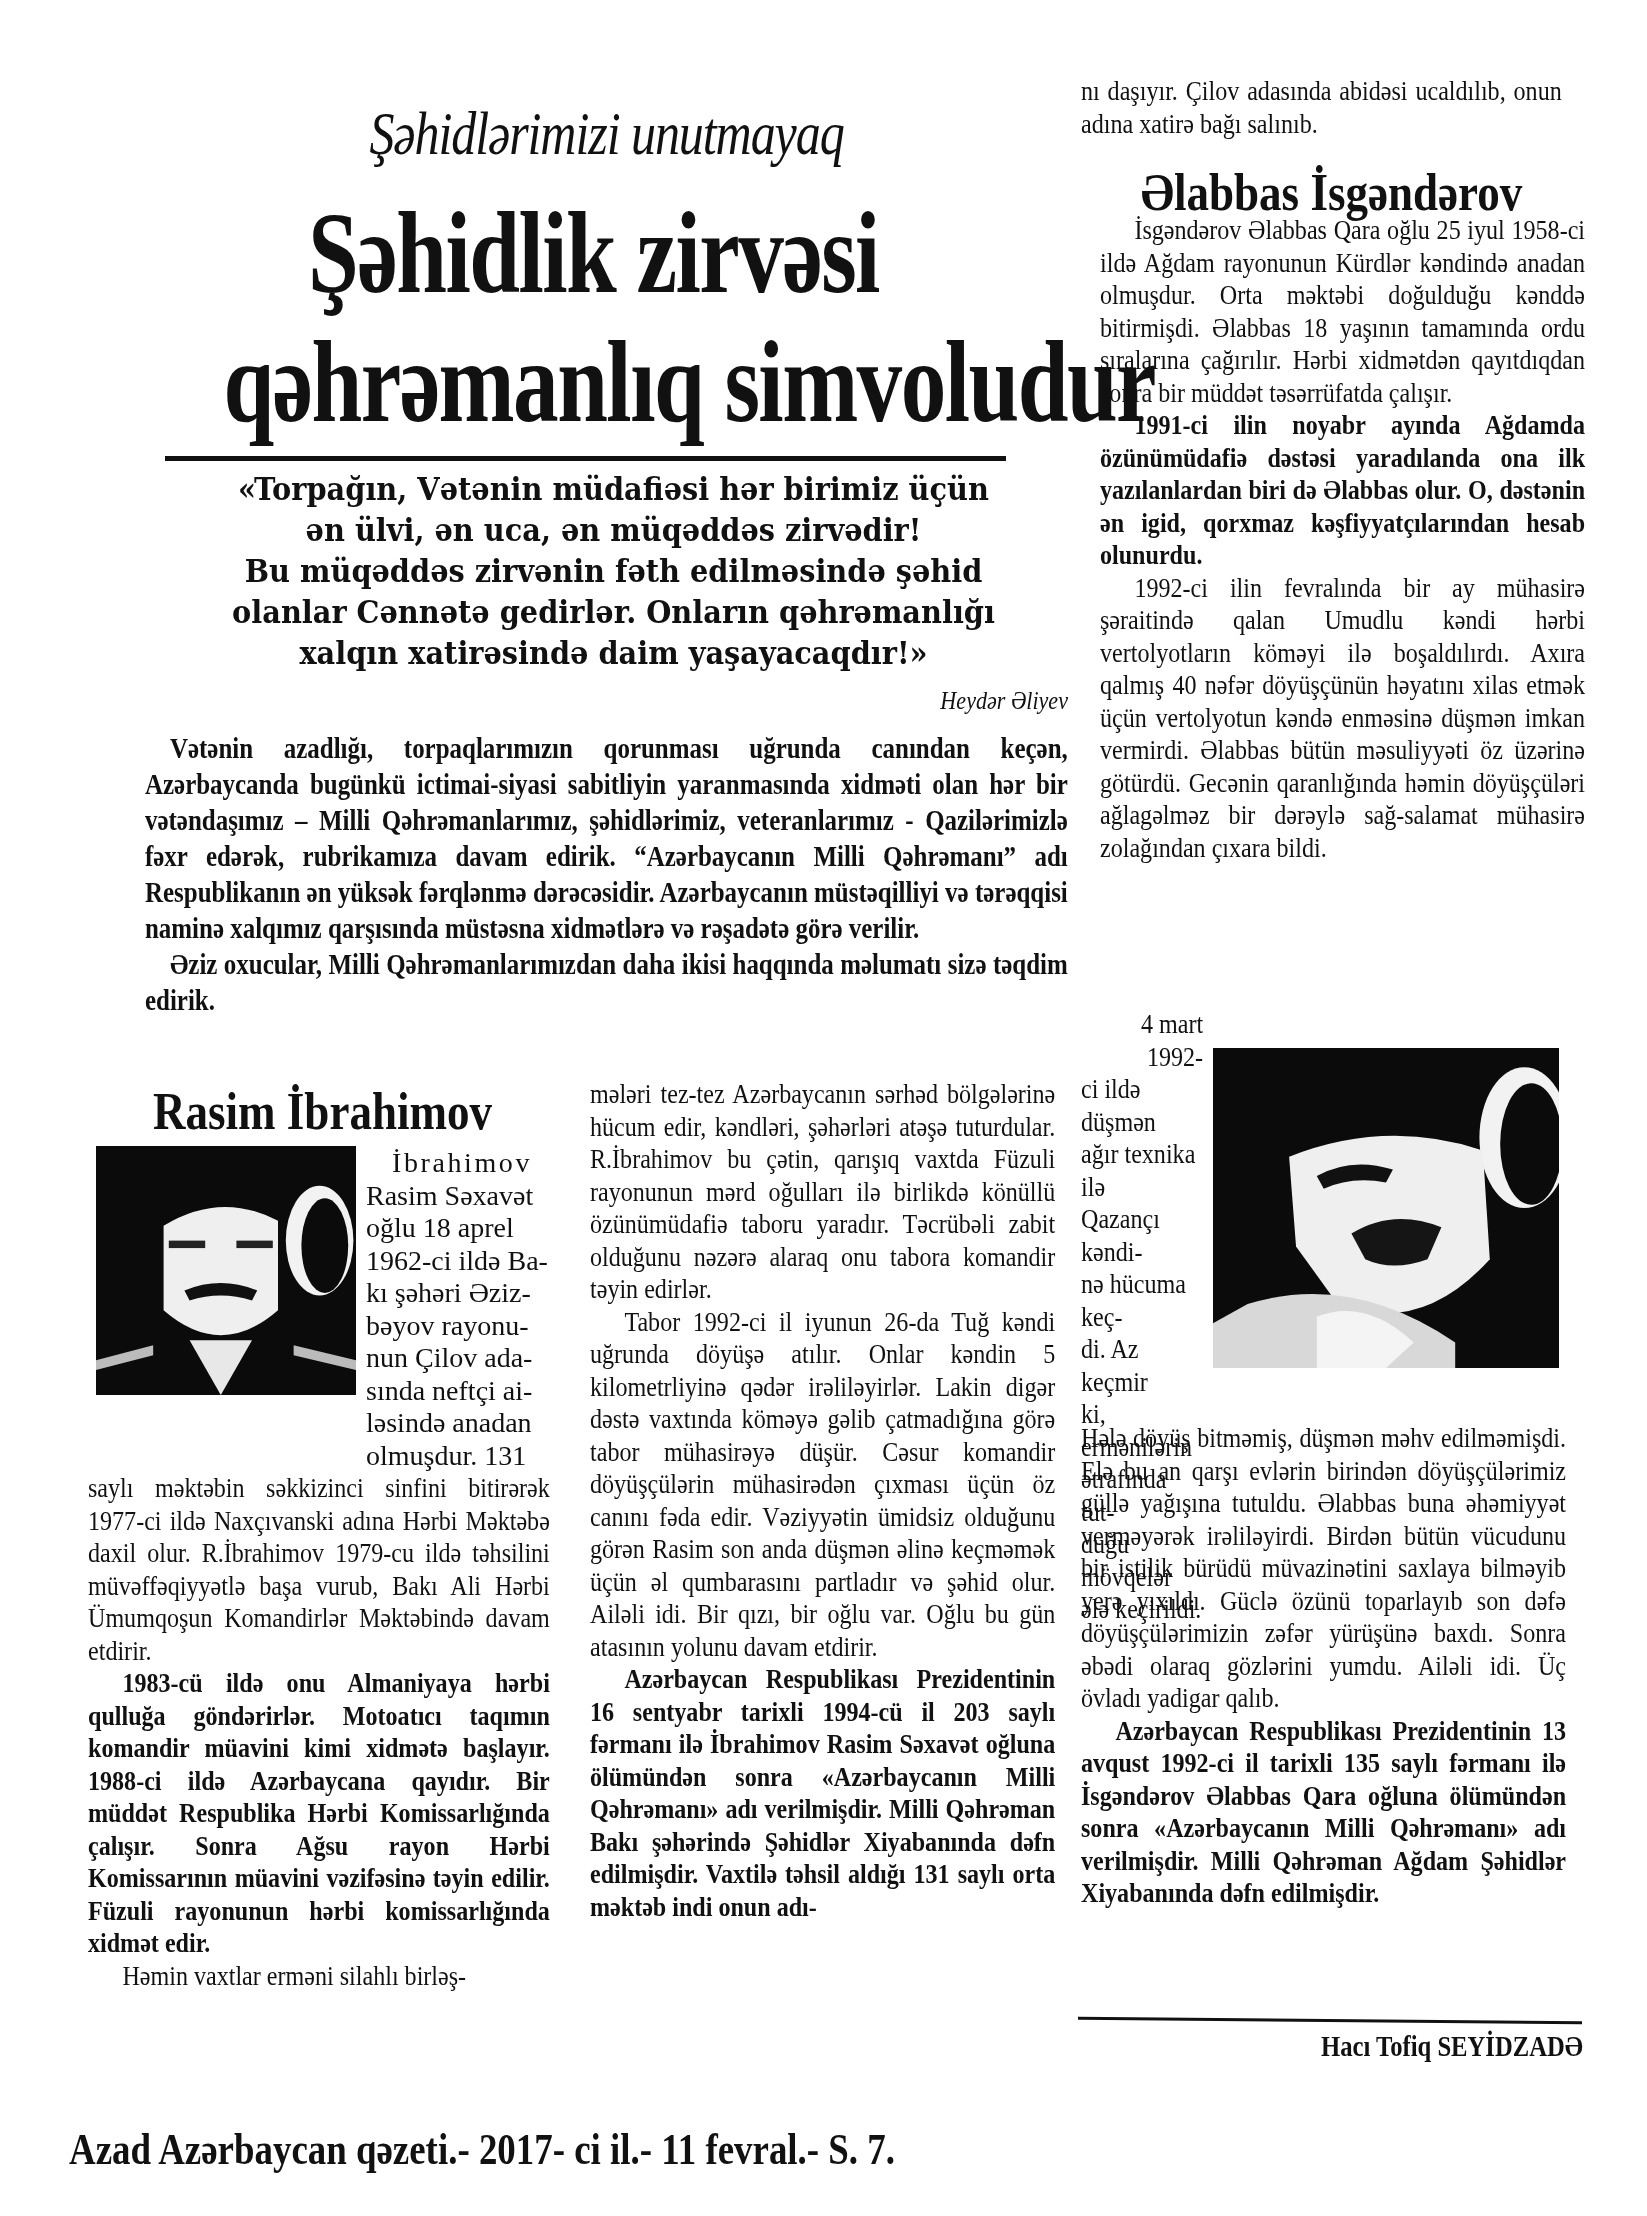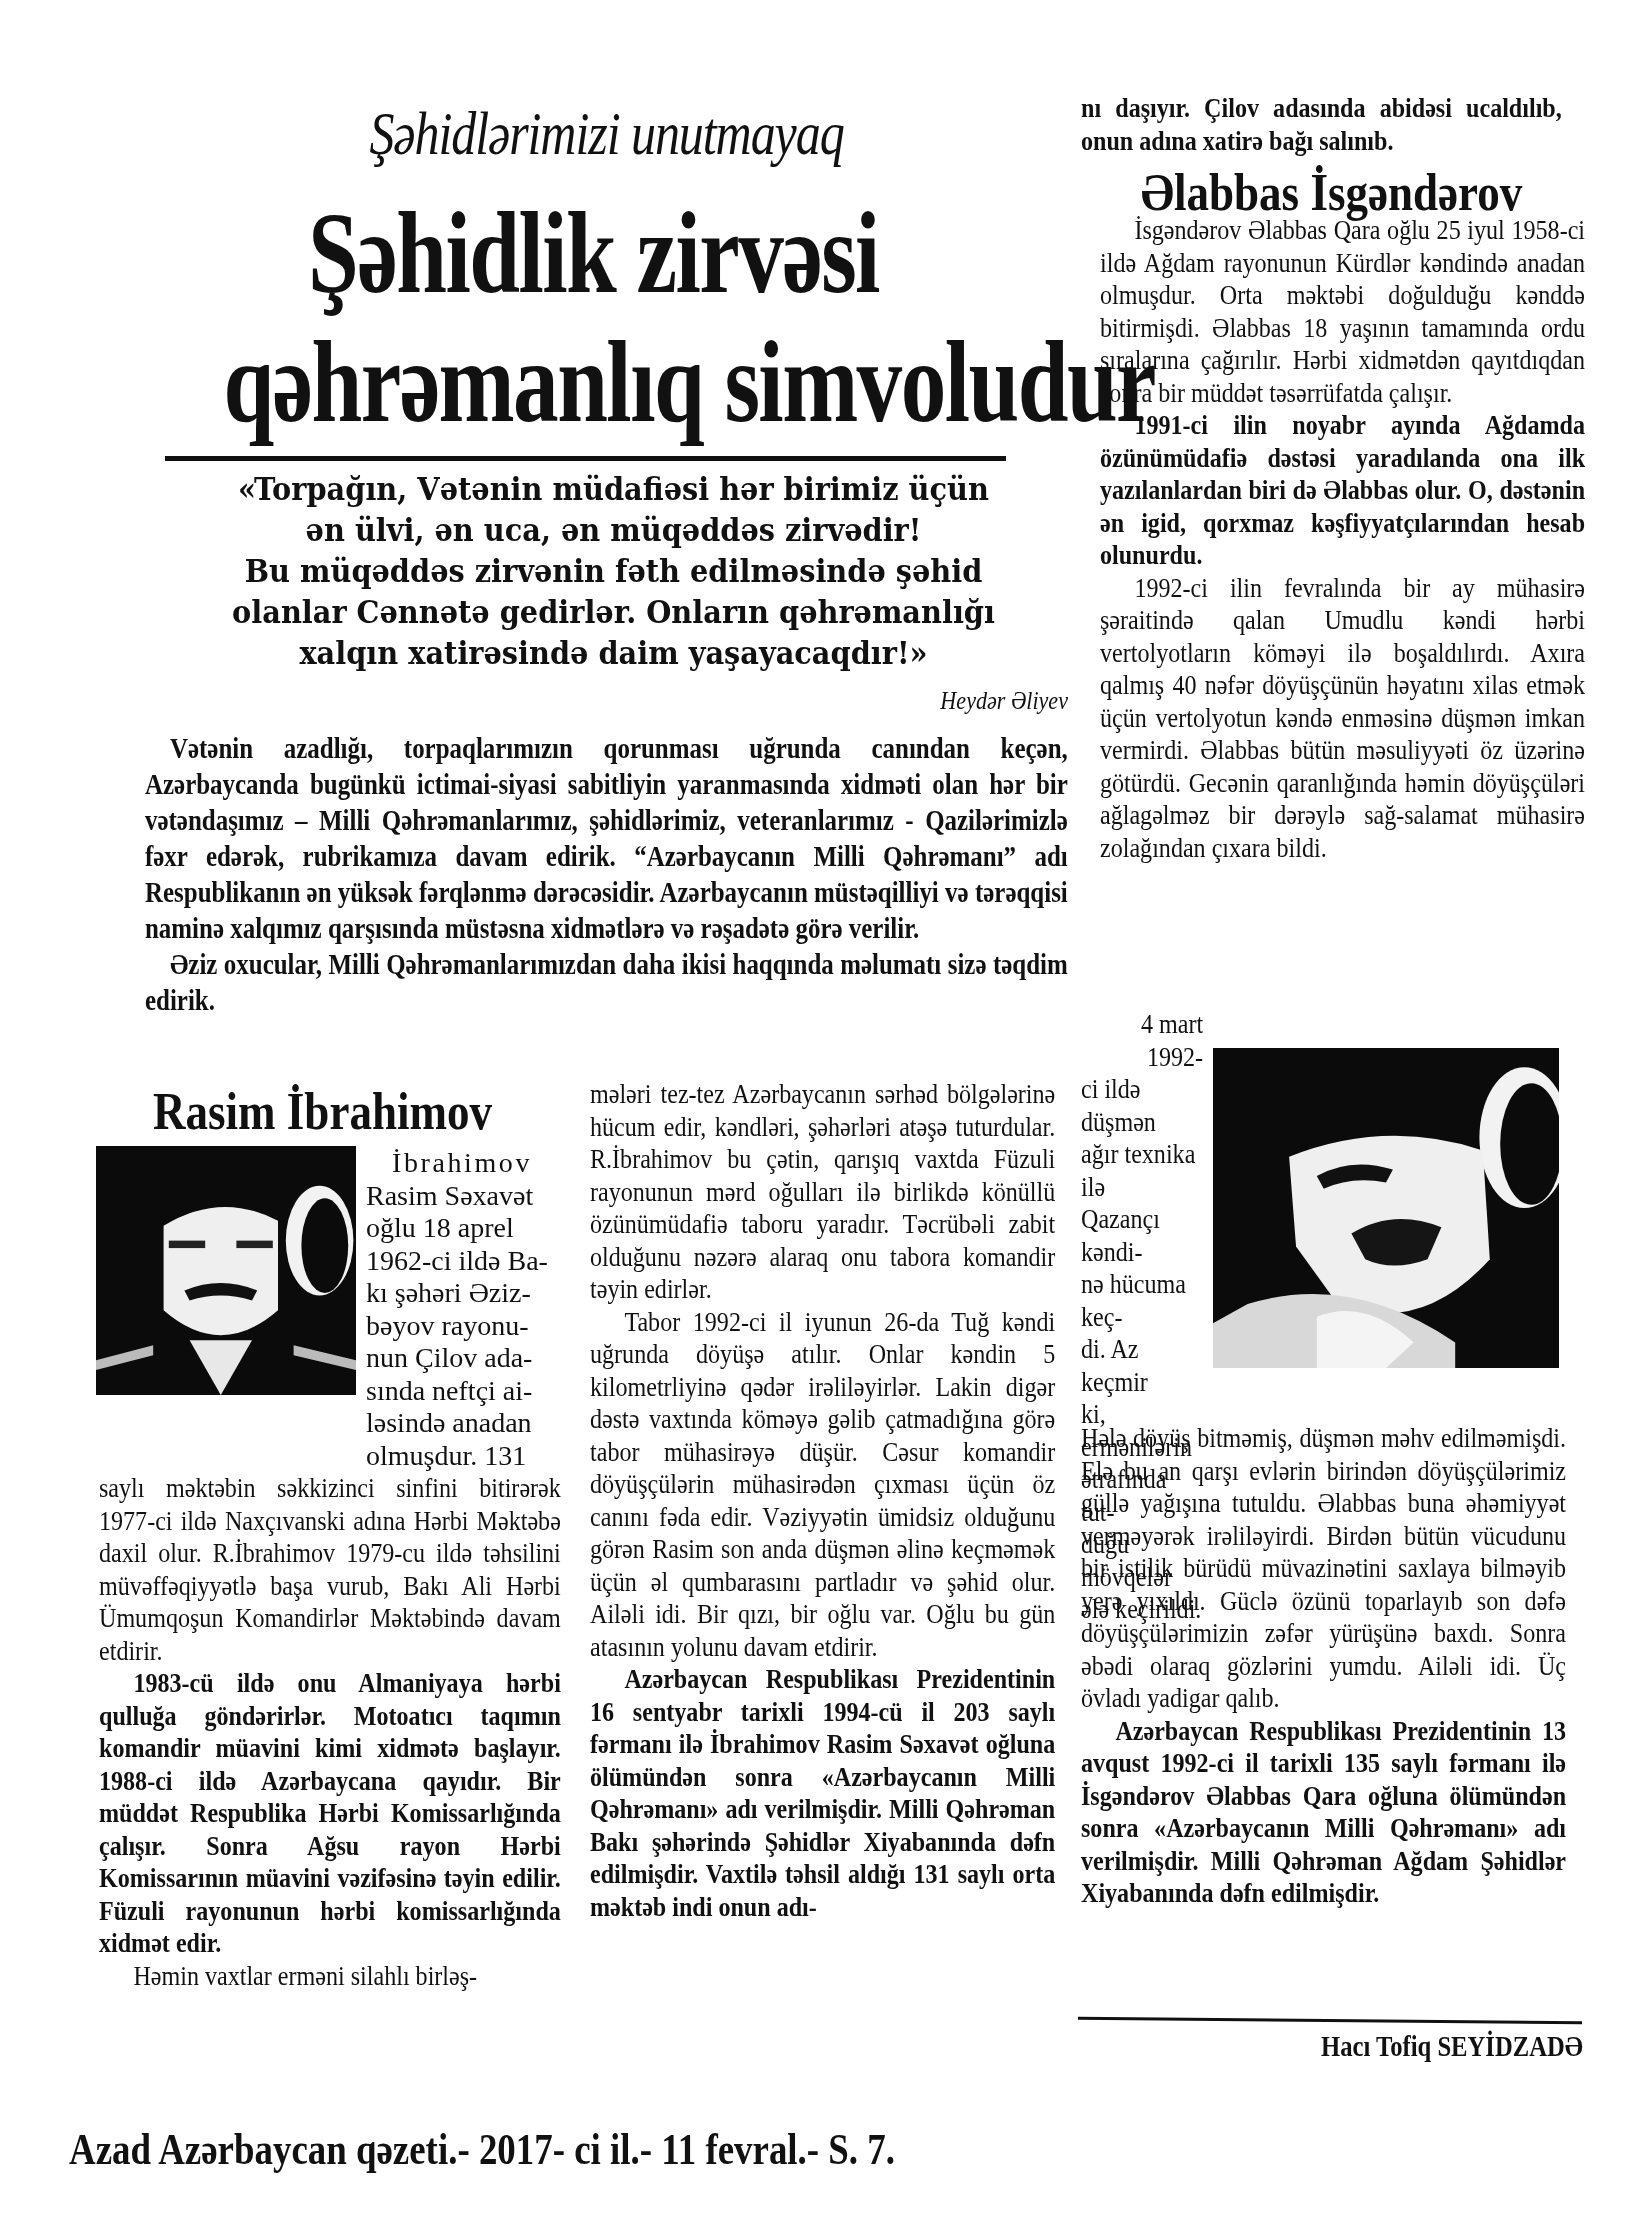--- a/index.html
+++ b/index.html
@@ -75,37 +75,37 @@
   <div>oğlu 18 aprel</div>
   <div>1962-ci ildə Ba-</div>
   <div>kı şəhəri Əziz-</div>
   <div>bəyov rayonu-</div>
   <div>nun Çilov ada-</div>
   <div>sında neftçi ai-</div>
   <div>ləsində anadan</div>
   <div>olmuşdur. 131</div>
 </div>
 
-<div class="abs col" style="left:99px; top:1472px; width:461px;">
+<div class="abs col" style="left:88px; top:1472px; width:461px;">
   <div class="col-inner" style="width:537px;">
     <p class="just" style="text-indent:0;">saylı məktəbin səkkizinci sinfini bitirərək 1977-ci ildə Naxçıvanski adına Hərbi Məktəbə daxil olur. R.İbrahimov 1979-cu ildə təhsilini müvəffəqiyyətlə başa vurub, Bakı Ali Hərbi Ümumqoşun Komandirlər Məktəbində davam etdirir.</p>
     <p class="just bold">1983-cü ildə onu Almaniyaya hərbi qulluğa göndərirlər. Motoatıcı taqımın komandir müavini kimi xidmətə başlayır. 1988-ci ildə Azərbaycana qayıdır. Bir müddət Respublika Hərbi Komissarlığında çalışır. Sonra Ağsu rayon Hərbi Komissarının müavini vəzifəsinə təyin edilir. Füzuli rayonunun hərbi komissarlığında xidmət edir.</p>
     <p class="just">Həmin vaxtlar erməni silahlı birləş-</p>
   </div>
 </div>
 
 <div class="abs col" style="left:590px; top:1078px; width:465px;font-family:Liberation Serif, serif;">
   <div class="col-inner" style="width:541px;">
     <p class="just" style="text-indent:0;">mələri tez-tez Azərbaycanın sərhəd bölgələrinə hücum edir, kəndləri, şəhərləri atəşə tuturdular. R.İbrahimov bu çətin, qarışıq vaxtda Füzuli rayonunun mərd oğulları ilə birlikdə könüllü özünümüdafiə taboru yaradır. Təcrübəli zabit olduğunu nəzərə alaraq onu tabora komandir təyin edirlər.</p>
     <p class="just">Tabor 1992-ci il iyunun 26-da Tuğ kəndi uğrunda döyüşə atılır. Onlar kəndin 5 kilometrliyinə qədər irəliləyirlər. Lakin digər dəstə vaxtında köməyə gəlib çatmadığına görə tabor mühasirəyə düşür. Cəsur komandir döyüşçülərin mühasirədən çıxması üçün öz canını fəda edir. Vəziyyətin ümidsiz olduğunu görən Rasim son anda düşmən əlinə keçməmək üçün əl qumbarasını partladır və şəhid olur. Ailəli idi. Bir qızı, bir oğlu var. Oğlu bu gün atasının yolunu davam etdirir.</p>
     <p class="just bold">Azərbaycan Respublikası Prezidentinin 16 sentyabr tarixli 1994-cü il 203 saylı fərmanı ilə İbrahimov Rasim Səxavət oğluna ölümündən sonra «Azərbaycanın Milli Qəhrəmanı» adı verilmişdir. Milli Qəhrəman Bakı şəhərində Şəhidlər Xiyabanında dəfn edilmişdir. Vaxtilə təhsil aldığı 131 saylı orta məktəb indi onun adı-</p>
   </div>
 </div>
 
-<div class="abs col bold" style="left:1081px; top:92px; width:481px; font-weight:bold;">
+<div class="abs col bold" style="left:1081px; top:75px; width:481px; font-weight:normal;">
   <div class="col-inner" style="width:559px;">
     <p class="just" style="text-indent:0;">nı daşıyır. Çilov adasında abidəsi ucaldılıb, onun adına xatirə bağı salınıb.</p>
   </div>
 </div>
 
 <div class="abs name-heading elabbas-heading">Əlabbas İsgəndərov</div>
 
 <div class="abs col" style="left:1100px; top:214px; width:485px;">
   <div class="col-inner" style="width:564px;">
     <p class="just">İsgəndərov Əlabbas Qara oğlu 25 iyul 1958-ci ildə Ağdam rayonunun Kürdlər kəndində anadan olmuşdur. Orta məktəbi doğulduğu kənddə bitirmişdi. Əlabbas 18 yaşının tamamında ordu sıralarına çağırılır. Hərbi xidmətdən qayıtdıqdan sonra bir müddət təsərrüfatda çalışır.</p>

